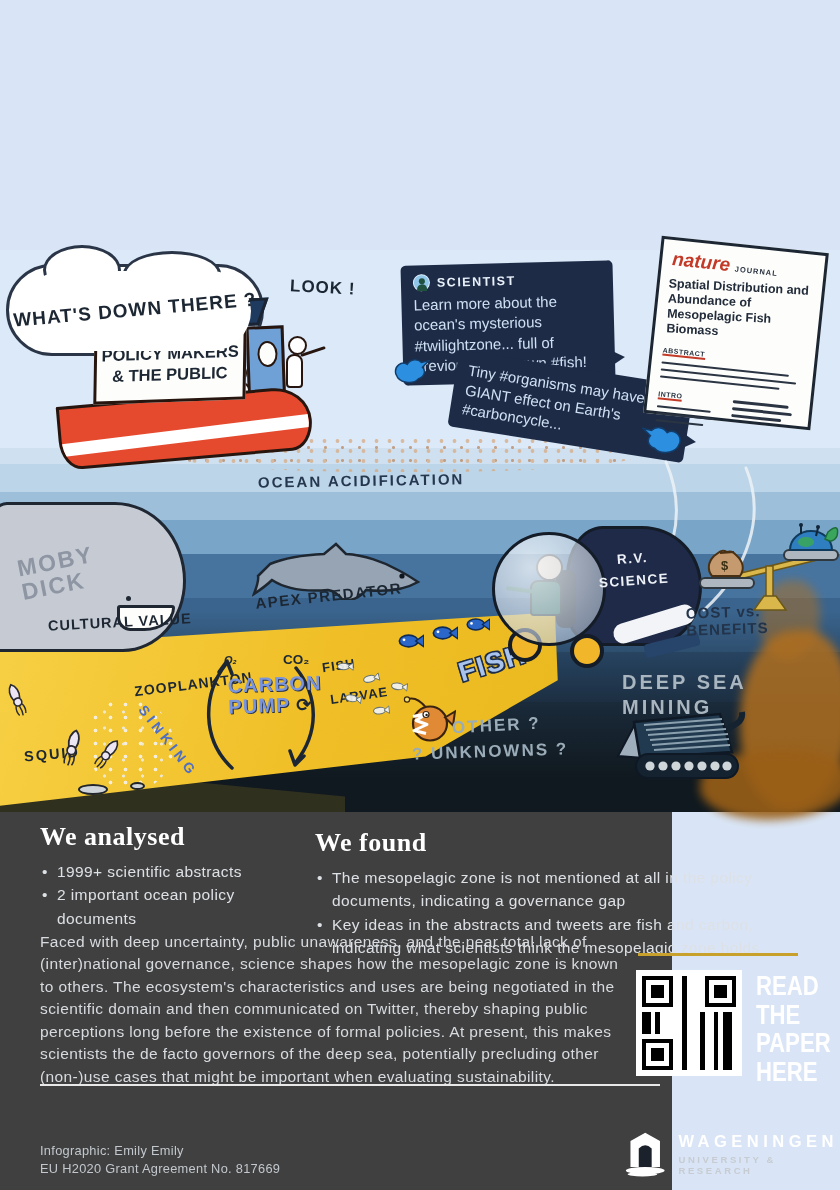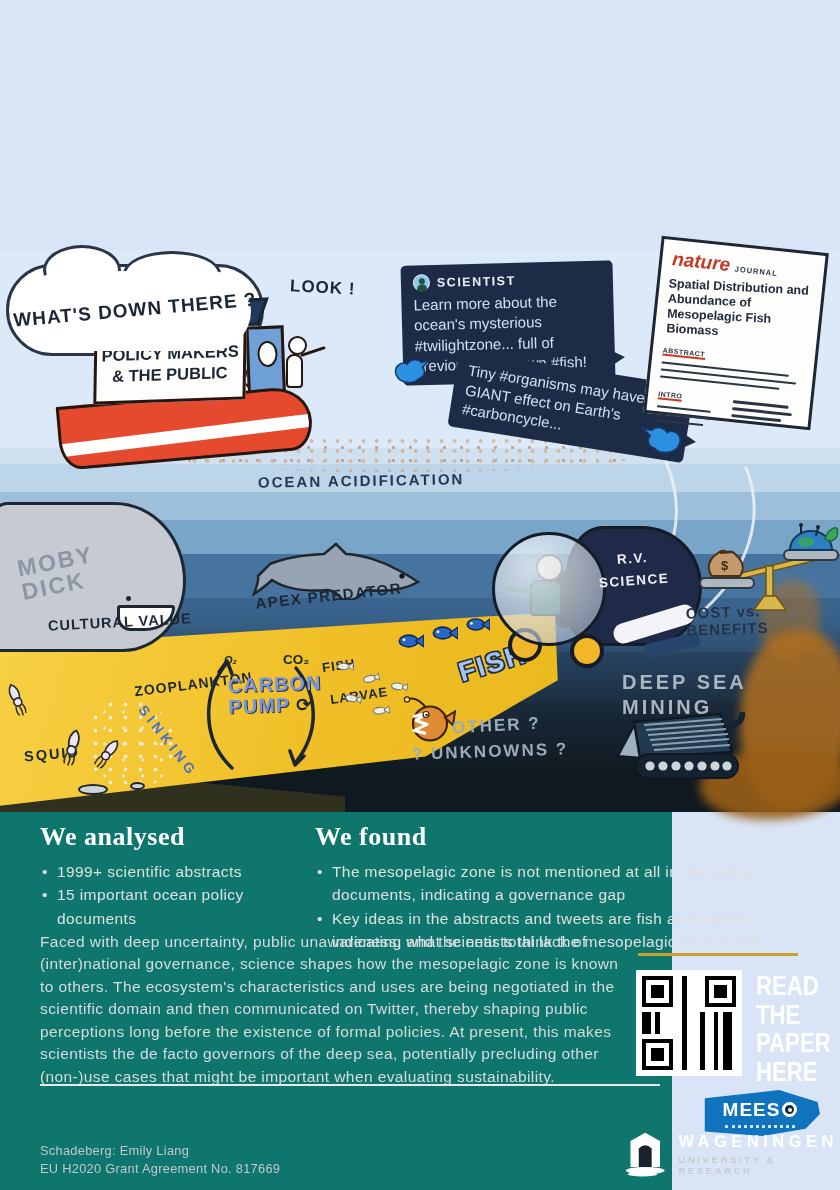--- a/index.html
+++ b/index.html
@@ -145,24 +145,24 @@
   .swirls { position:absolute; left:612px; top:200px; }
 
   
   .scale { position:absolute; left:698px; top:256px; }
   .lbl-cost { position:absolute; left:686px; top:352px; font-size:15px; color:#22334a; font-weight:bold; letter-spacing:1px; transform:rotate(-2deg); }
 
   
   .fish-blue { position:absolute; }
 
   
-  .results { position:absolute; left:0; top:812px; width:672px; height:378px; background:#0f766e; color:#dfe3e6;text-decoration:underline; }
+  .results { position:absolute; left:0; top:812px; width:672px; height:378px; background:#404040; color:#dfe3e6;text-decoration:underline; }
   .sec-head { font-family:"Liberation Serif", serif; font-weight:bold; color:#fff; font-size:26px; letter-spacing:.5px; }
   .analysed-block { position:absolute; left:40px; top:10px; width:275px; }
-  .found-block { position:absolute; left:315px; top:10px; width:512px; }
+  .found-block { position:absolute; left:315px; top:16px; width:512px; }
   ul.bullets { list-style:none; margin-top:8px; }
   ul.bullets li { position:relative; padding-left:17px; font-size:15.5px; line-height:1.5; letter-spacing:.4px; color:#dde1e5; }
   ul.bullets li:before { content:"•"; position:absolute; left:2px; }
   .concluded-block { position:absolute; left:40px; top:108px; width:590px; }
   .concluded-block p { margin-top:11px; font-size:15.5px; line-height:1.45; letter-spacing:.4px; color:#d7dbdf; }
   .gold-line { position:absolute; left:638px; top:141px; width:160px; height:3px; background:#c8a02c; }
   .qr { position:absolute; left:636px; top:158px; width:106px; height:106px; background:#fff; padding:6px; }
   .qr svg { width:100%; height:100%; display:block; }
   .read-paper { position:absolute; left:756px; top:160px; color:#fff; font-weight:bold; font-size:27px; line-height:1.06; letter-spacing:0; transform:scaleX(.82); transform-origin:0 0; }
   .divider { position:absolute; left:40px; top:272px; width:620px; height:2px; background:#e8e8e8; }
@@ -439,21 +439,21 @@
         <circle cx="120" cy="21" r="2" fill="#12263a"></circle>
     </svg>
     <span class="lbl-cost hand">COST vs. BENEFITS</span>
   </div>
 
   <section class="results">
     <div class="analysed-block">
       <h2 class="sec-head">We analysed</h2>
       <ul class="bullets">
           <li>1999+ scientific abstracts</li>
-          <li>15 important ocean policy documents</li>
+          <li>2 important ocean policy documents</li>
         </ul>
     </div>
     <div class="found-block">
       <h2 class="sec-head">We found</h2>
       <ul class="bullets">
           <li>The mesopelagic zone is not mentioned at all in the policy documents, indicating a governance gap</li>
           <li>Key ideas in the abstracts and tweets are fish and carbon, indicating what scientists think the mesopelagic zone holds</li>
         </ul>
     </div>
     <div class="concluded-block">
@@ -572,31 +572,24 @@
       </svg>
     </div>
     <div class="read-paper prelines">READ
 THE
 PAPER
 HERE</div>
 
     <div class="divider"></div>
 
     <div class="credits">
-      <div>Schadeberg: Emily Liang</div>
+      <div>Infographic: Emily Emily</div>
       <div>EU H2020 Grant Agreement No. 817669</div>
     </div>
 
-    <div class="meeso">
-      <div class="meeso-row">
-        <span class="meeso-txt">MEES</span>
-        <span class="meeso-o"></span>
-      </div>
-      <div class="meeso-dots"></div>
-    </div>
 
     <div class="wur">
       <svg width="46" height="52" viewBox="0 0 46 52">
         <path d="M7,40 L7,12 L23,3 L39,12 L39,40 Z" fill="#fff"></path>
         <path d="M16,40 L16,20 Q23,13 30,20 L30,40 Z" fill="#1b222b"></path>
         <ellipse cx="23" cy="44" rx="21" ry="4" fill="#fff"></ellipse>
         <ellipse cx="20" cy="48" rx="16" ry="2.4" fill="#fff"></ellipse>
       </svg>
       <div class="wur-text">
         <div class="l1">WAGENINGEN</div>

